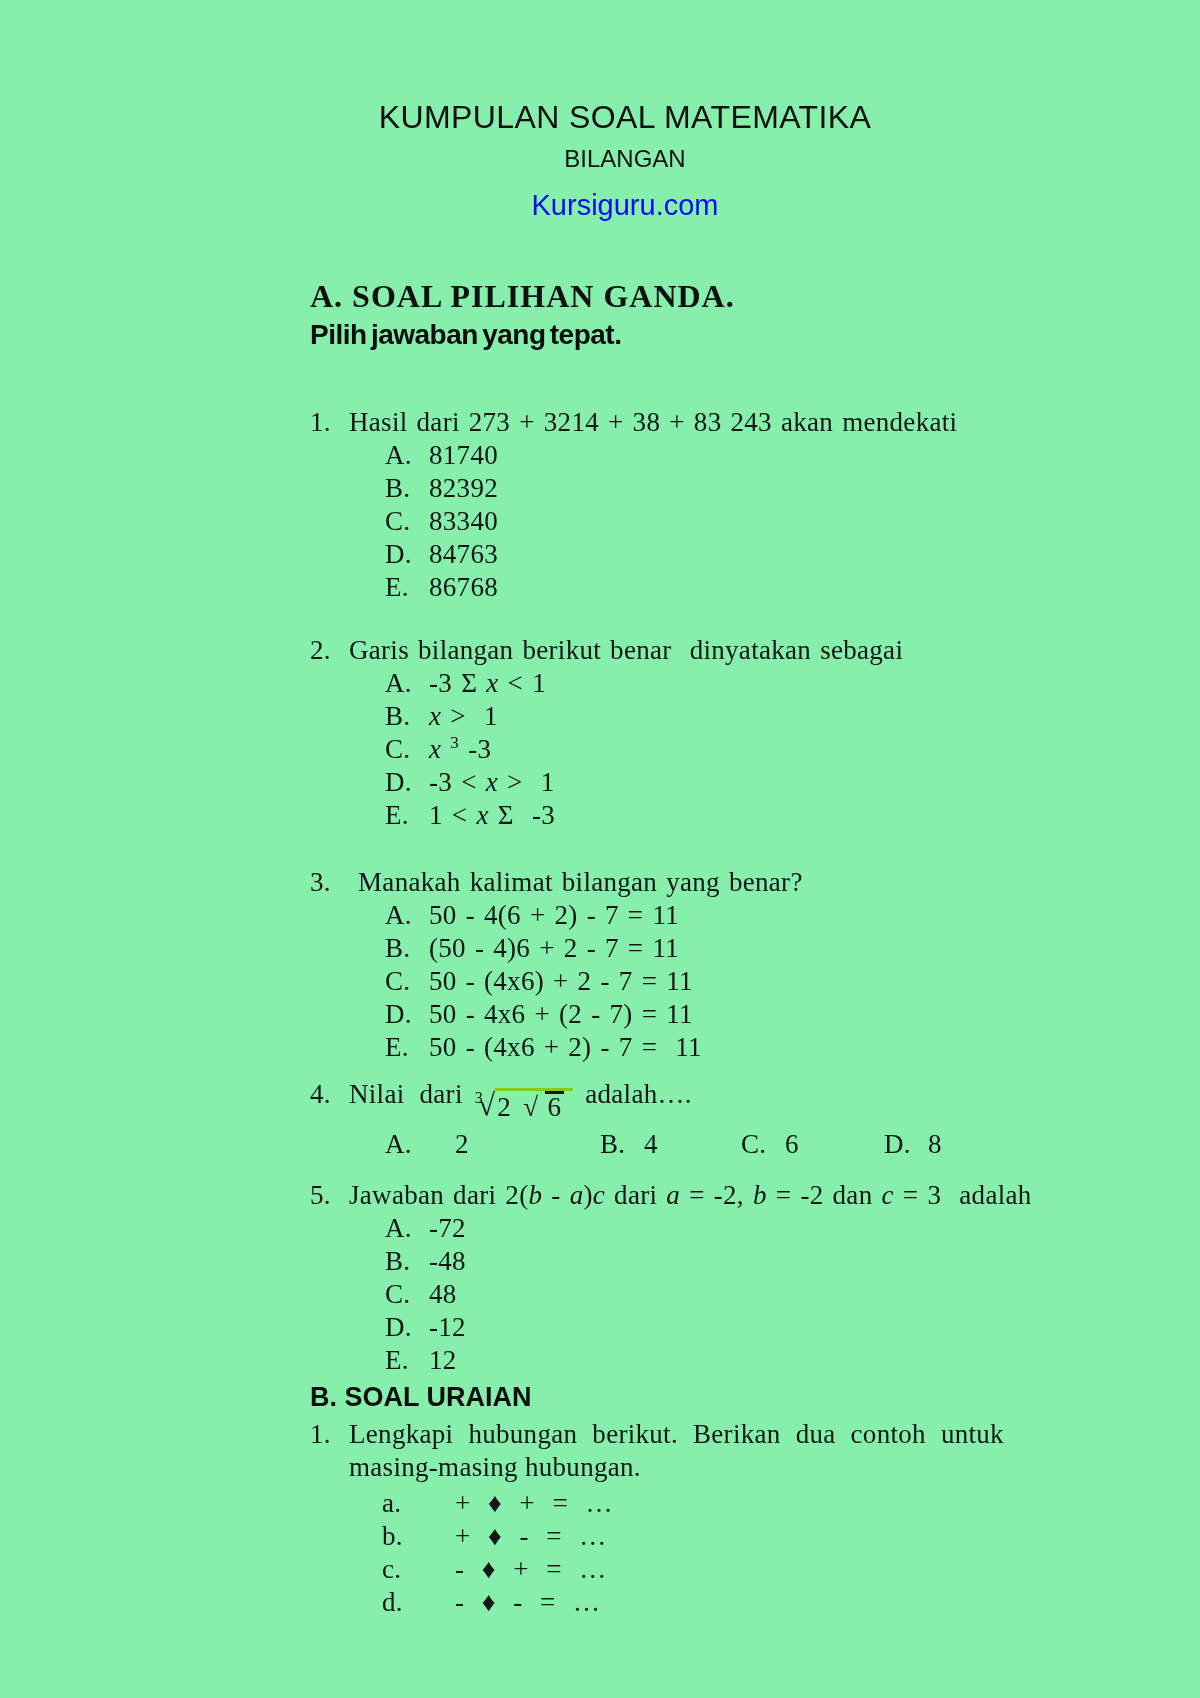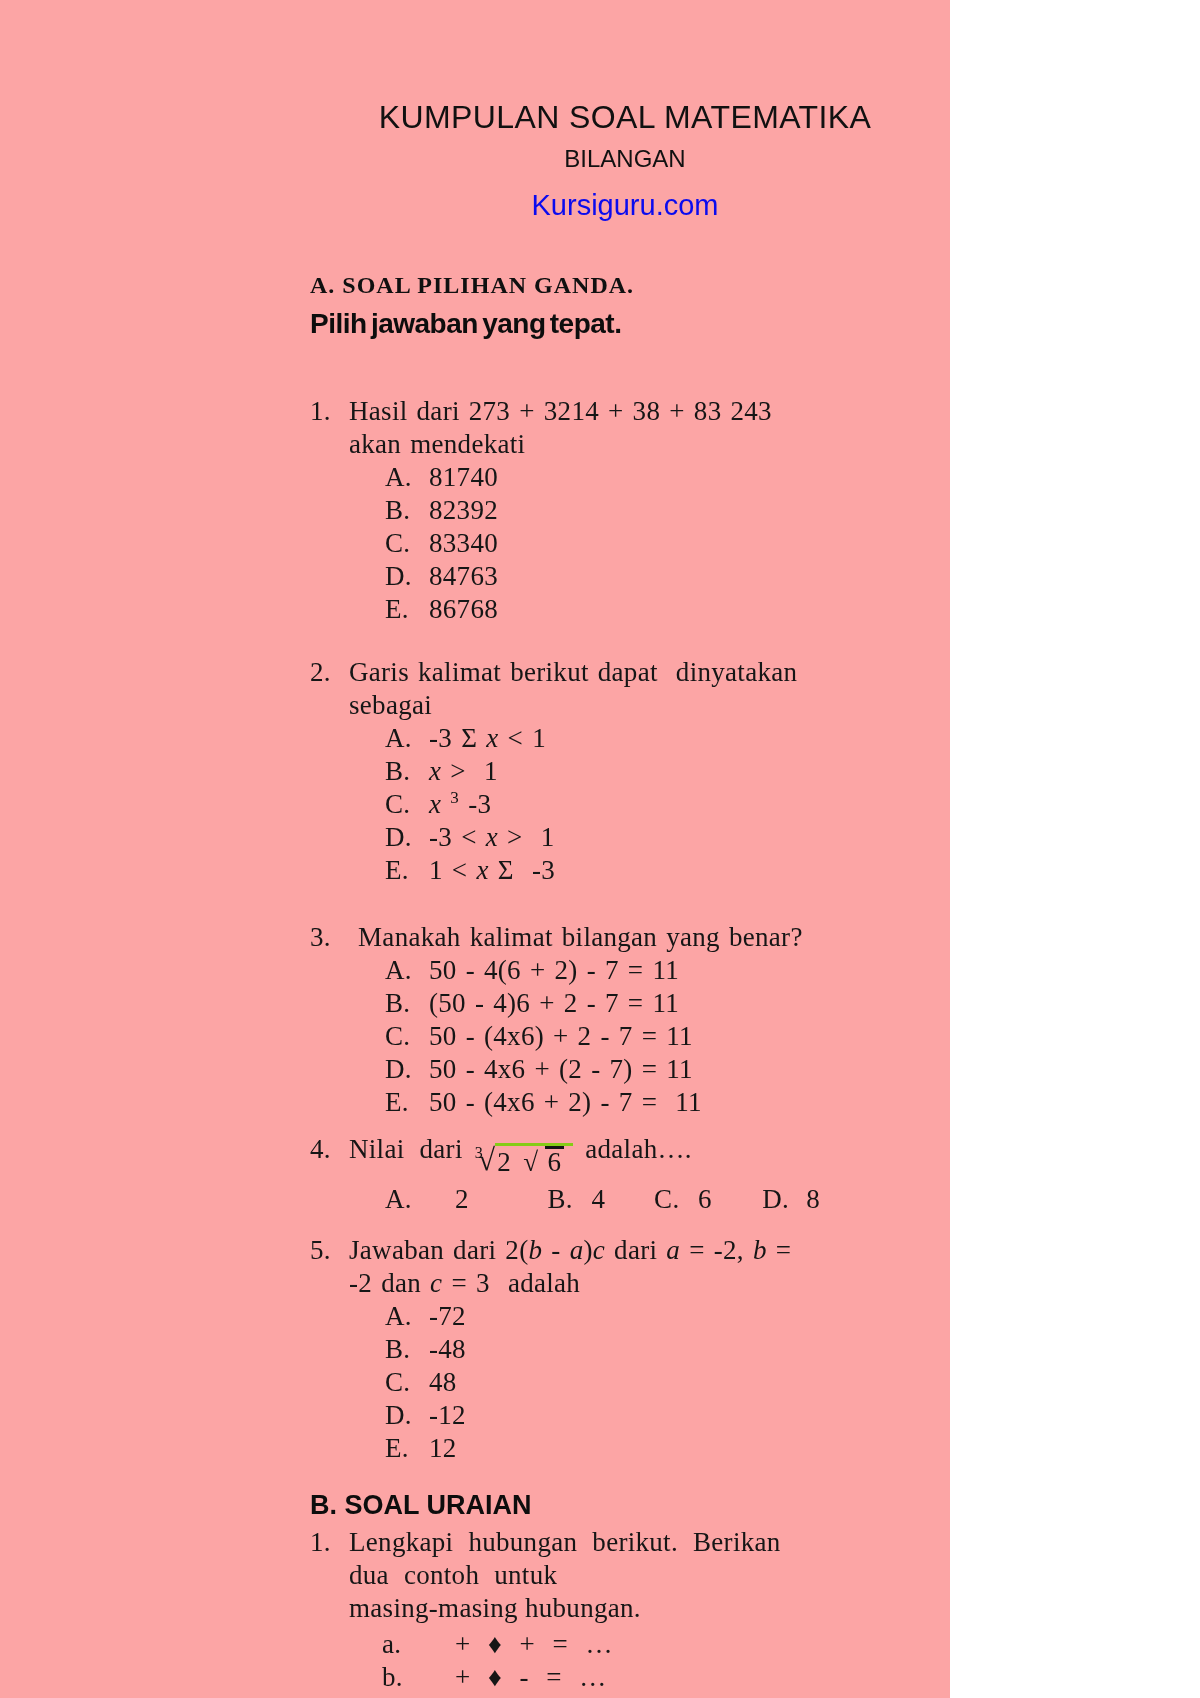--- a/index.html
+++ b/index.html
@@ -1,34 +1,34 @@
 <!DOCTYPE html>
 <html><head>
 <meta charset="utf-8">
 <style>
   * { margin:0; padding:0; box-sizing:border-box; }
   html,body { background:#ffffff; }
   .page {
-    position:relative; width:950px; height:1698px; background:#fca5a5;
+    position:relative; width:1200px; height:1698px; background:#86efac;
     font-family:"Liberation Serif", serif; color:#161616; overflow:hidden;
   }
   .content { padding:97px 130px 0 310px; }
 
   
   .title-block { width:630px; text-align:center; font-family:"Liberation Sans", sans-serif; }
   .title-line1 { font-size:32px; line-height:40px; letter-spacing:.4px; color:#111; }
   .title-line2 { font-size:24px; line-height:44px; color:#111; }
   .site-link {
     display:inline-block; margin-top:6px; font-size:29px; line-height:36px;
     color:#0b0bee; text-decoration-thickness:2px;
     text-underline-offset:5px; cursor:pointer;
   }
 
   
-  .heading-a { margin-top:44px; font-size:24px; line-height:36px; font-weight:700; letter-spacing:1px; color:#101010; }
+  .heading-a { margin-top:55px; font-size:32px; line-height:36px; font-weight:700; letter-spacing:1px; color:#101010; }
   .instruction {
     margin-top:4px; font-family:"Liberation Sans", sans-serif; font-weight:700;
     font-size:28px; line-height:34px; letter-spacing:-.5px; word-spacing:-3px; color:#0d0d0d;
   }
 
   
   .q-block { font-size:27px; line-height:33px; letter-spacing:.3px; word-spacing:2px; }
   .mt-first { margin-top:54px; }
   .mt-q2 { margin-top:30px; }
   .mt-q3 { margin-top:34px; }
@@ -53,21 +53,21 @@
   .inner-radicand { display:inline-block; border-top:3px solid #141414; padding:0 3px 0 2px; line-height:27px; }
 
   
   .inline-opts { display:flex; align-items:baseline; margin-left:75px; margin-top:6px; }
   .cell-a { width:215px; } .cell-b { width:141px; } .cell-c { width:143px; }
   .cell-a .opt-label { width:70px; }
   .io-cell { display:flex; align-items:baseline; }
 
   
   .heading-b {
-    margin-top:24px; font-family:"Liberation Sans", sans-serif; font-weight:700;
+    margin-top:4px; font-family:"Liberation Sans", sans-serif; font-weight:700;
     font-size:27px; line-height:33px; color:#0d0d0d; letter-spacing:0;
   }
   .sb-block { margin-top:4px; font-size:27px; line-height:33px; letter-spacing:.3px; }
   .sb-line1 { word-spacing:8px; white-space:pre-wrap; }
   .sb-line2 { white-space:pre-wrap; }
   .sub-row { display:flex; align-items:baseline; margin-left:72px; line-height:33px; }
   .sub-row.first { margin-top:3px; }
   .sub-label { flex:none; width:73px; }
   .sub-expr { letter-spacing:2px; word-spacing:7px; white-space:pre-wrap; }
 </style>
@@ -111,21 +111,21 @@
       </div>
       <div class="opt-row">
         <span class="opt-label">E.</span>
         <span class="opt-text">86768</span>
       </div>
     </div>
 
     <div class="q-block mt-q2">
       <div class="q-line">
         <span class="q-num">2.</span>
-        <span class="q-text">Garis kalimat berikut dapat  dinyatakan sebagai</span>
+        <span class="q-text">Garis bilangan berikut benar  dinyatakan sebagai</span>
       </div>
       <div class="opt-row">
         <span class="opt-label">A.</span>
         <span class="opt-text"><span>-3 Σ </span><span class="it">x</span><span> &lt; 1</span></span>
       </div>
       <div class="opt-row">
         <span class="opt-label">B.</span>
         <span class="opt-text"><span class="it">x</span><span> &gt;  1</span></span>
       </div>
       <div class="opt-row">

